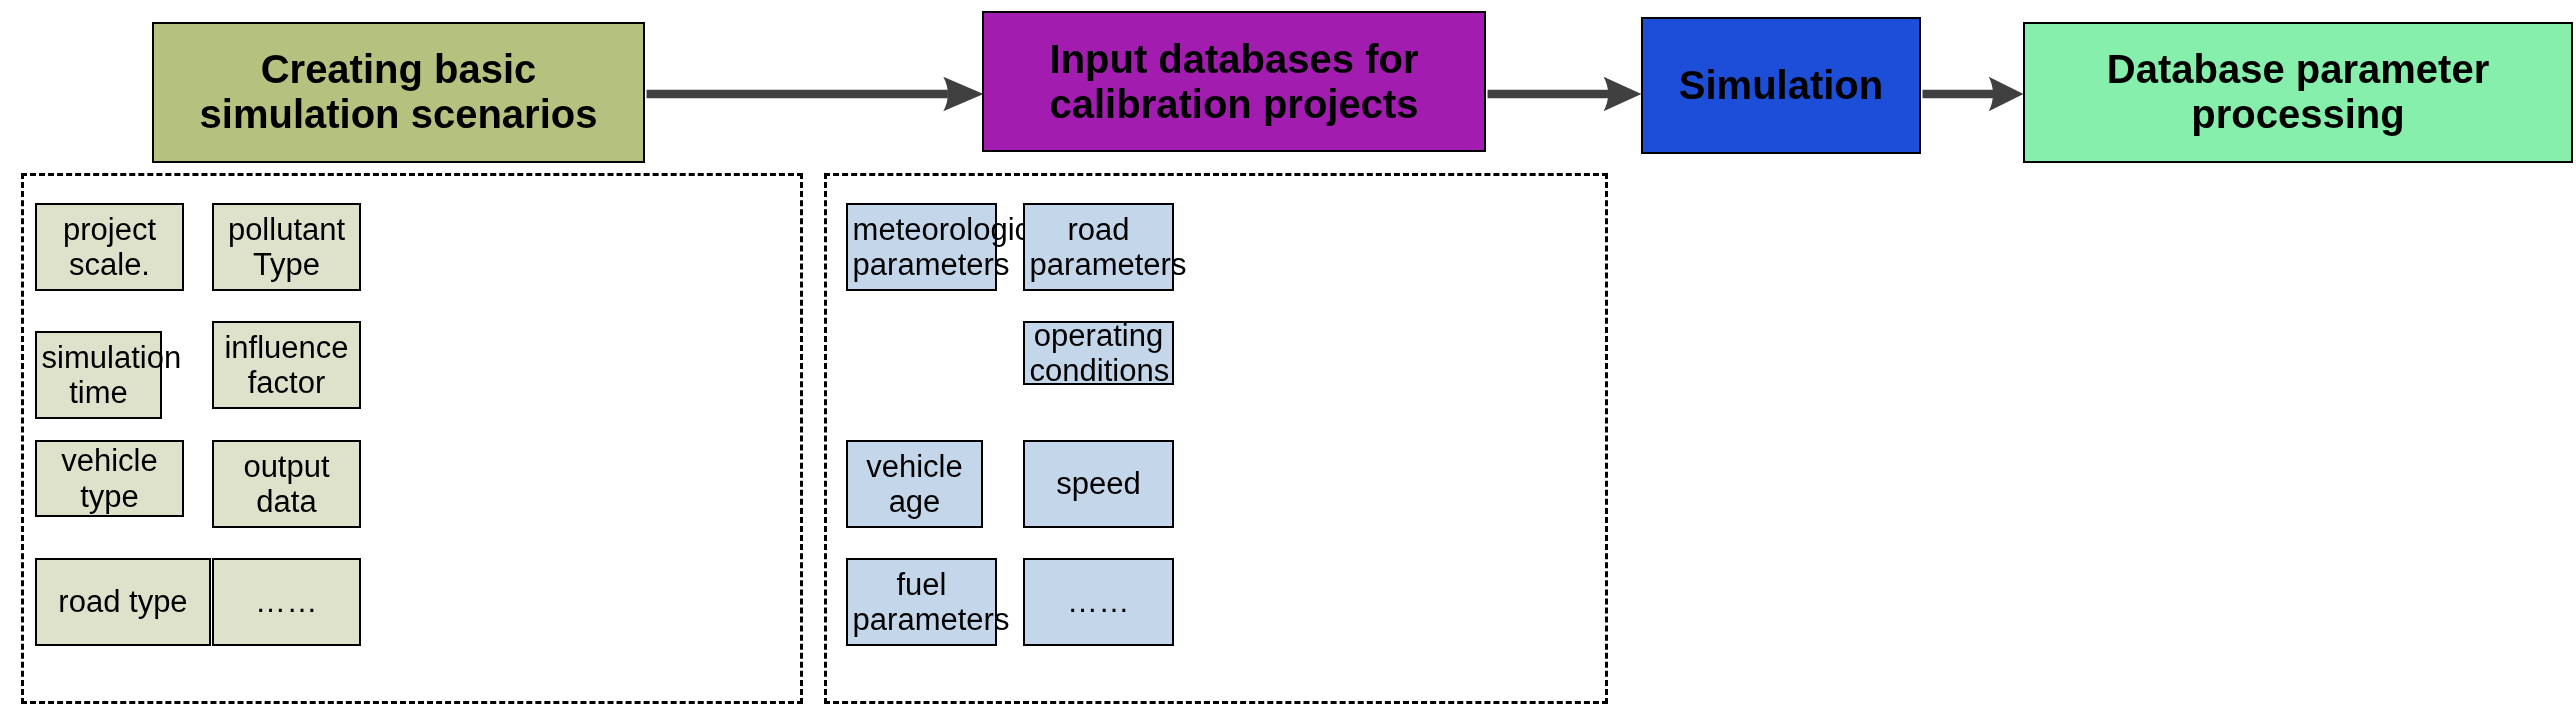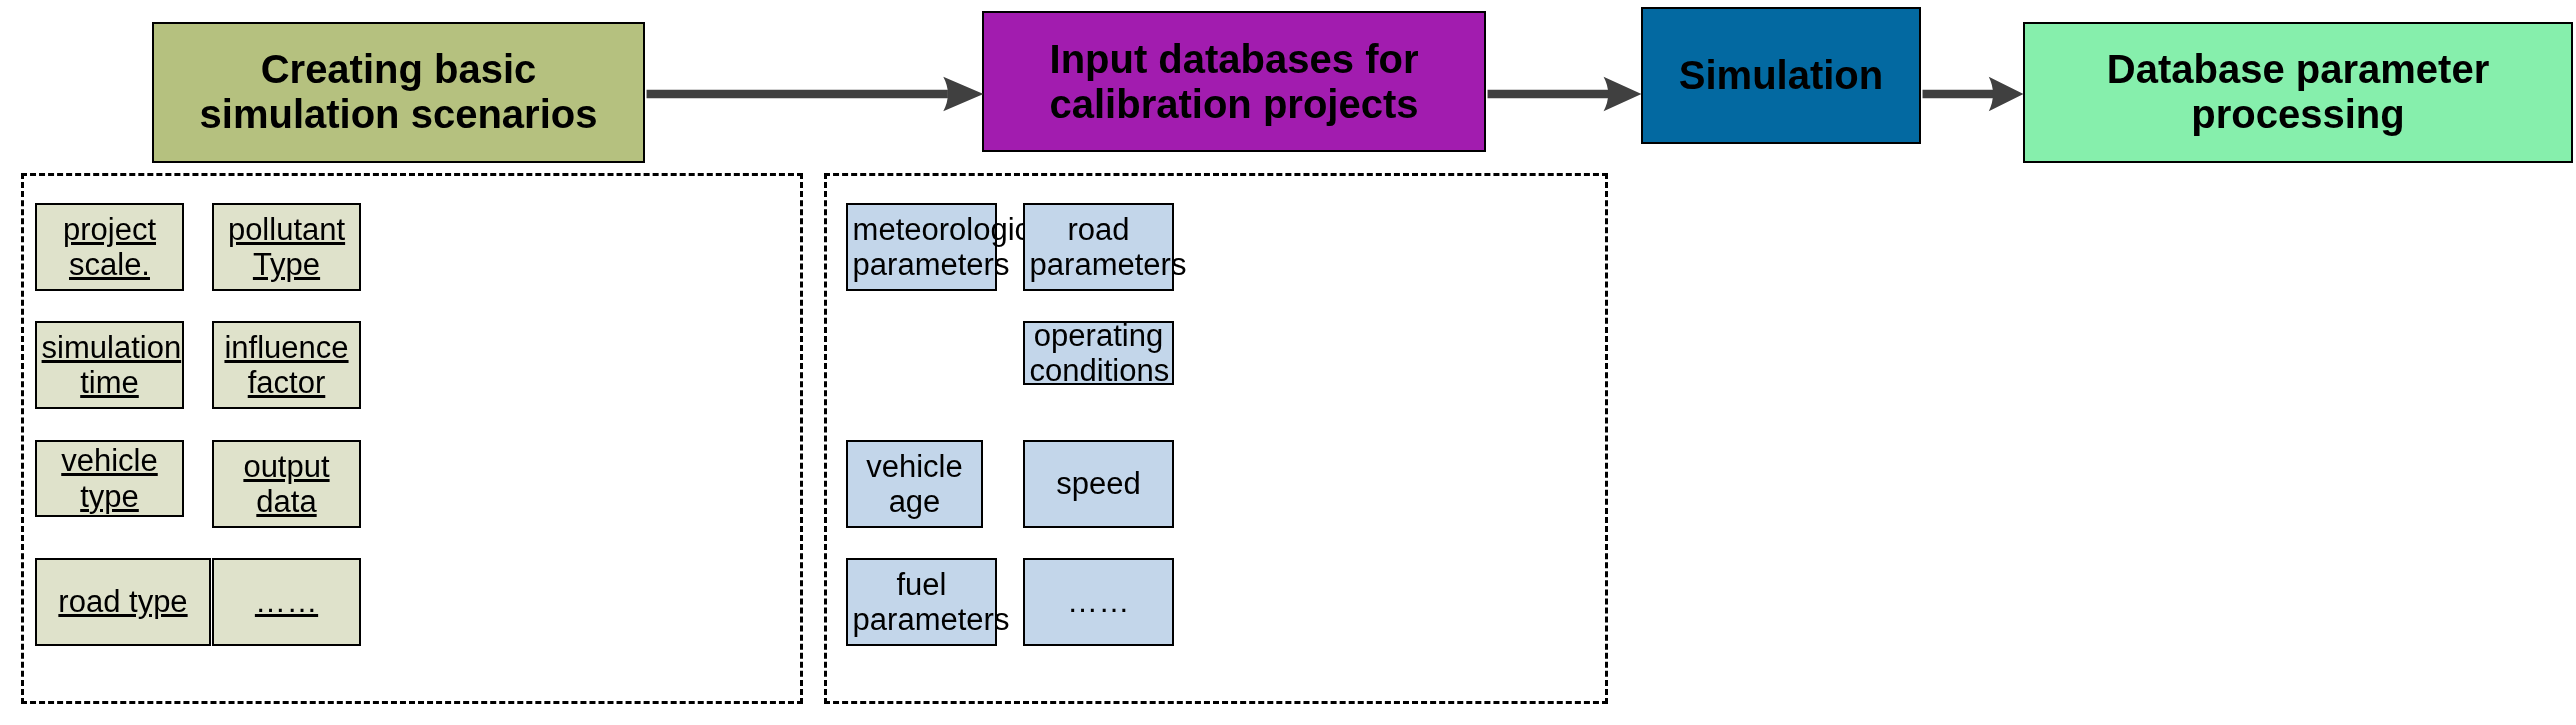--- a/index.html
+++ b/index.html
@@ -32,22 +32,22 @@
     color: #000000;
     line-height: 1.12;
     padding: 1.5px 6.2px;
   }
   .stage-box .label { display: block; width: 100%; }
 
   #stage-box-0 { left: 152px;  top: 21.6px; width: 493px; height: 141px;
                  background: #b5c17f; font-size: 40px; }
   #stage-box-1 { left: 982px; top: 11px; width: 504px; height: 141px;
                  background: #a21caf; font-size: 40px; }
-  #stage-box-2 { left: 1641px; top: 7px; width: 280px; height: 137px;
-                 background: #0369a1; font-size: 40px; }
+  #stage-box-2 { left: 1641px; top: 17px; width: 280px; height: 137px;
+                 background: #1d4ed8; font-size: 40px; }
   #stage-box-3 { left: 2023px; top: 21.6px; width: 550px; height: 141px;
                  background: #86efac; font-size: 40px; }
 
   
   .arrow {
     position: absolute;
     height: 36px;
     top: 76px;
   }
   .arrow svg { display: block; }
@@ -73,21 +73,21 @@
     display: flex;
     align-items: center;
     justify-content: center;
     text-align: center;
     font-size: 31px;
     color: #000000;
     line-height: 1.14;
     padding: 1.5px 4.6px;
   }
   .item-box .label { display: block; width: 100%; }
-  .green-item { background: #dfe2cb; text-decoration: underline; }
+  .green-item { background: #dfe2cb; }
   .blue-item  { background: #c3d6ea; }
   .ellipsis   { letter-spacing: 0.02em; }
 </style>
 </head>
 <body>
 
 <div id="stage">
 
   <div class="stage-box" id="stage-box-0">
     <span class="label">
@@ -139,21 +139,21 @@
 
   <div class="dashed-group" id="group-0"></div>
 
   <div class="item-box green-item" style="left:35px;  top:203px; width:149px; height:88px;">
     <span class="label"><span>project scale.</span></span>
   </div>
   <div class="item-box green-item" style="left:212px; top:203px; width:149px; height:88px;">
     <span class="label"><span>pollutant Type</span></span>
   </div>
 
-  <div class="item-box green-item" style="left:35px;  top:321px; width:149px; height:88px;">
+  <div class="item-box green-item" style="left:35px;  top:331px; width:127px; height:88px;">
     <span class="label"><span>simulation time</span></span>
   </div>
   <div class="item-box green-item" style="left:212px; top:321px; width:149px; height:88px;">
     <span class="label"><span>influence factor</span></span>
   </div>
 
   <div class="item-box green-item" style="left:35px;  top:440px; width:149px; height:77px;">
     <span class="label"><span>vehicle type</span></span>
   </div>
   <div class="item-box green-item" style="left:212px; top:440px; width:149px; height:88px;">

